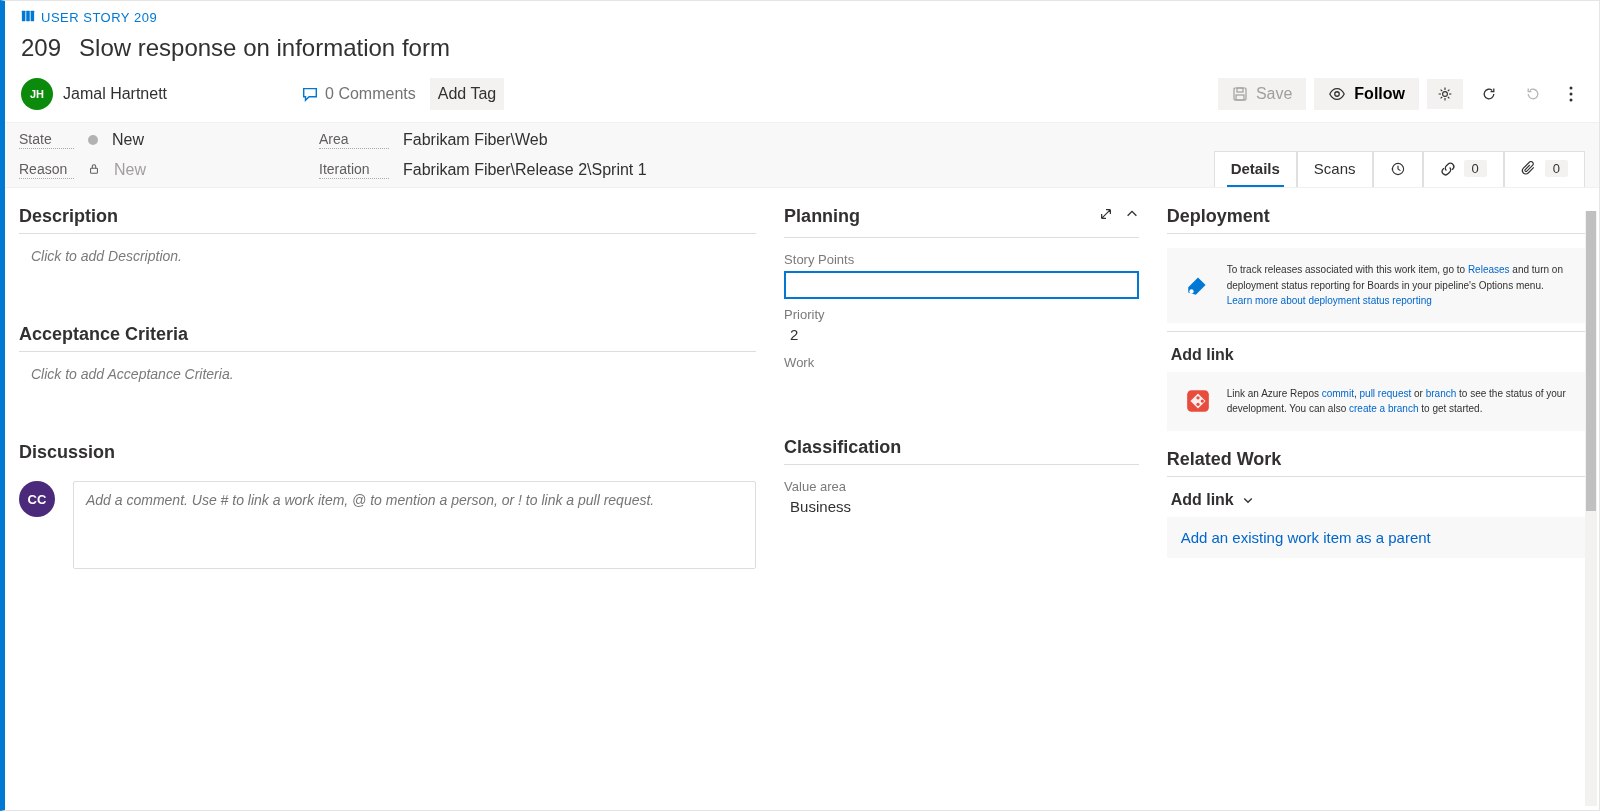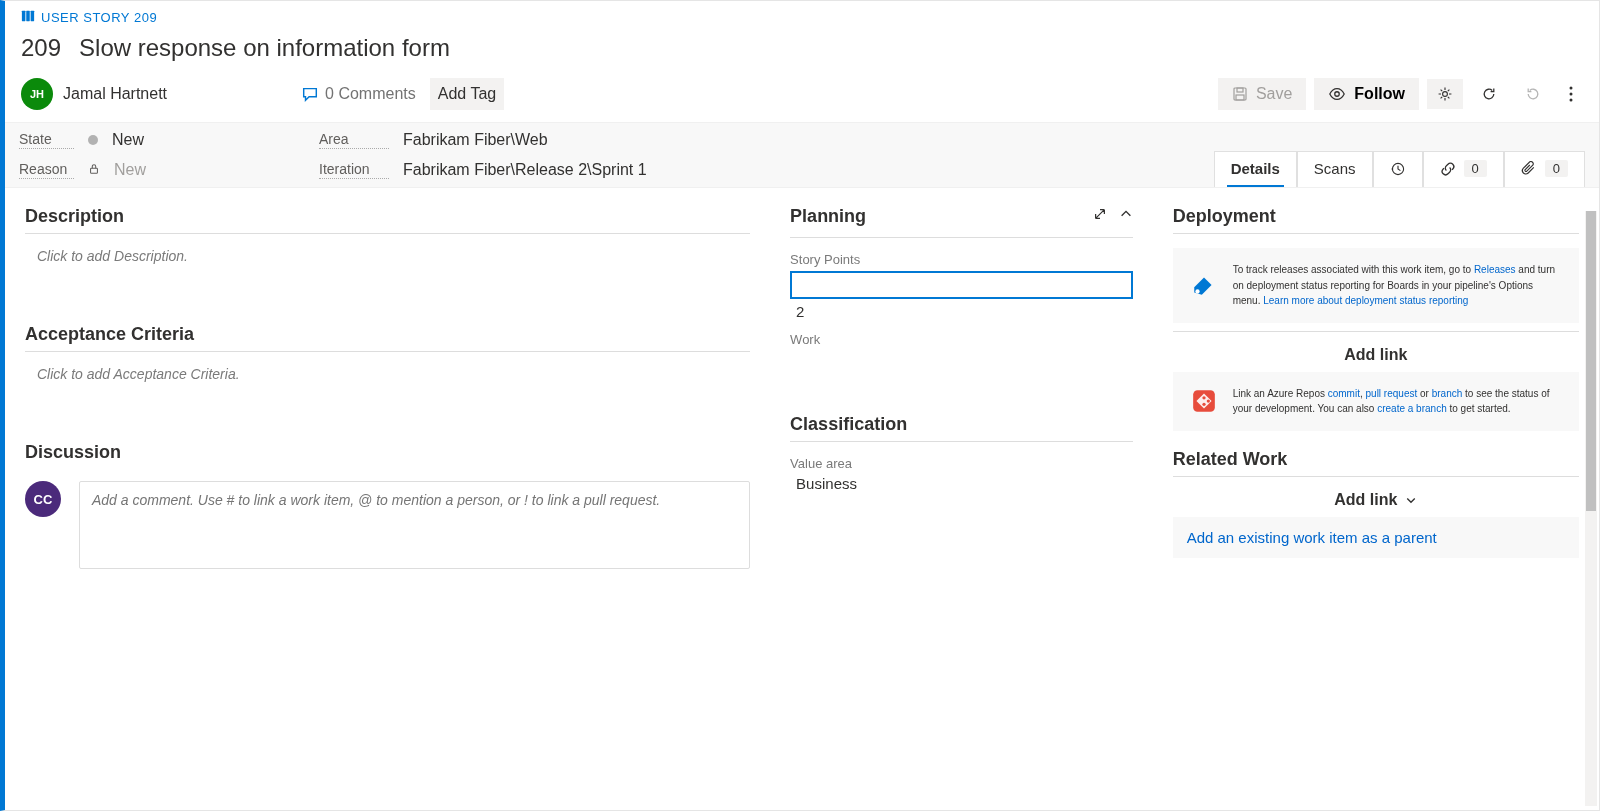--- a/index.html
+++ b/index.html
@@ -196,21 +196,21 @@
     border-radius: 2px;
     font-size: 13px;
   }
   
   .body {
     display: flex;
     height: calc(100% - 220px);
     overflow: hidden;
   }
   .col {
-    padding: 12px 20px;
+    padding: 12px 14px;
     overflow-y: auto;
   }
   .col-left { flex: 0 0 48%; }
   .col-mid  { flex: 0 0 24%; }
   .col-right{ flex: 0 0 28%; border-left: 0; }
   .section-title {
     font-size: 18px;
     font-weight: 700;
     margin: 6px 0 4px 0;
     display: flex;
@@ -293,21 +293,20 @@
   }
   .link { color: #0066cc; }
   .sub-title {
     font-size: 16px;
     font-weight: 600;
     margin: 14px 0 8px 0;
     padding: 0 4px;
     display: flex;
     align-items: center;
     gap: 8px;
-    justify-content: center;
   }
   .add-parent-button {
     display: block;
     background: #f8f8f8;
     color: #0066cc;
     font-size: 15px;
     padding: 12px 14px;
     text-align: left;
     width: 100%;
     border: none;
@@ -494,20 +493,21 @@
         </span>
         <span class="small-icon">
           <svg width="14" height="14" viewBox="0 0 16 16" fill="none" stroke="#323130" stroke-width="1.6">
               <path d="M3 10l5-5 5 5"></path>
             </svg>
         </span>
       </div>
       <hr class="section-hr">
       <div class="field-label">Story Points</div>
       <input class="field-input" value="" style="">
+      <div class="field-label">Priority</div>
       <div class="field-value">2</div>
       <div class="field-label">Work</div>
       <div class="field-value">&nbsp;</div>
 
       <div style="height:36px;"></div>
       <div class="section-title">Classification</div>
       <hr class="section-hr">
       <div class="field-label">Value area</div>
       <div class="field-value">Business</div>
     </div>

